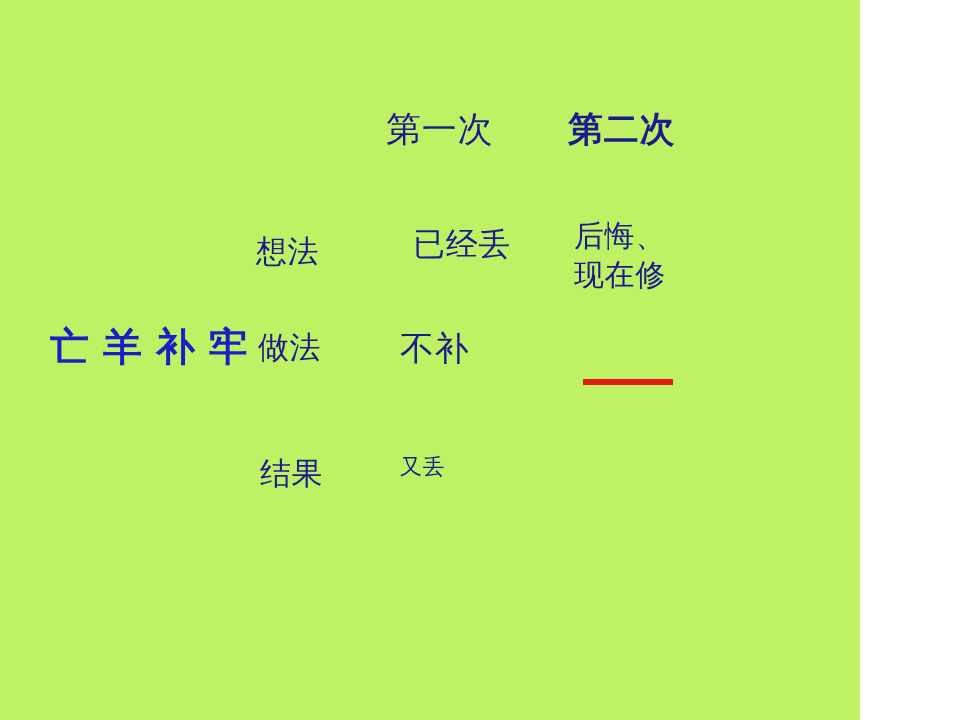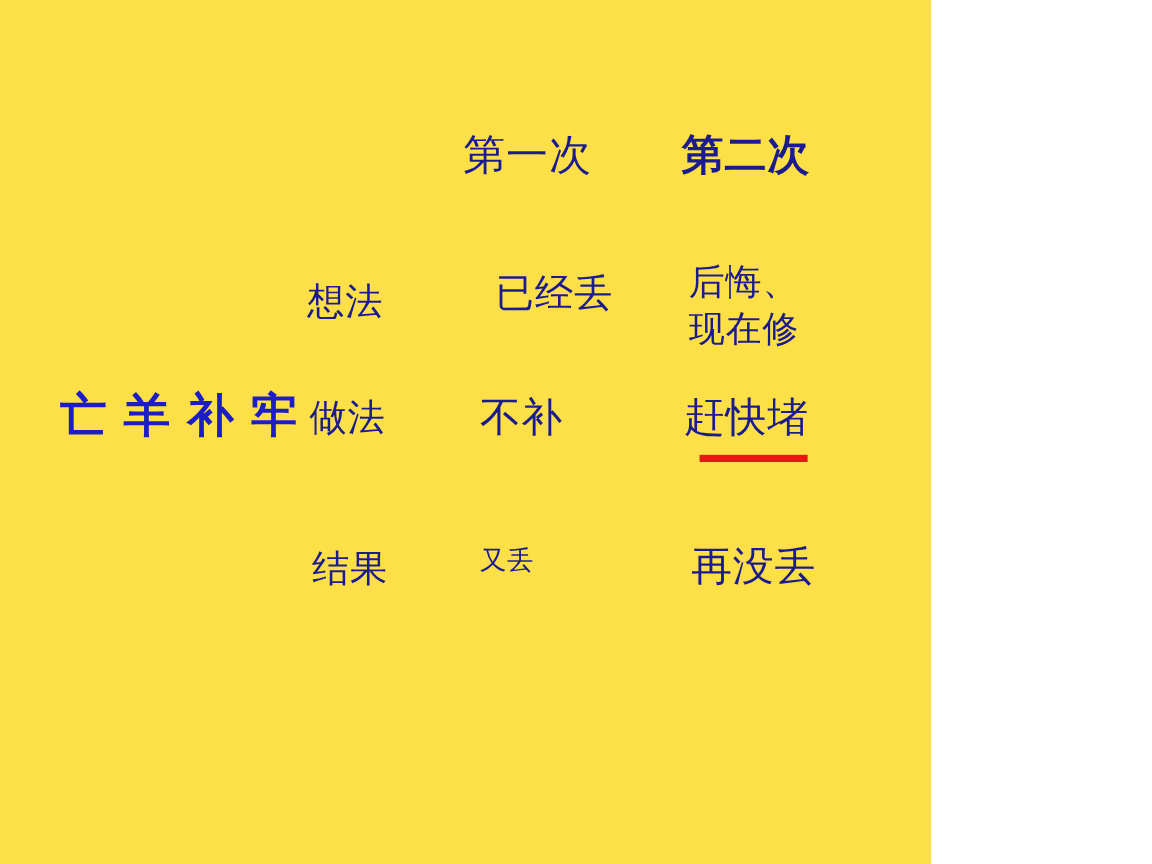--- a/index.html
+++ b/index.html
@@ -10,23 +10,23 @@
   body {
     width: 960px;
     height: 720px;
     background: #ffffff;
     overflow: hidden;
     font-family: "Liberation Serif", "DejaVu Serif", serif;
   }
 
   #slide {
     position: relative;
-    width: 776px;
+    width: 860px;
     height: 720px;
-    background: #fde047;
+    background: #bef264;
   }
 
   
   .cell {
     position: absolute;
     color: #1b1b8e;
     font-family: "Liberation Serif", "DejaVu Serif", serif;
     font-weight: 400;
     white-space: pre;
     line-height: 1.0;
@@ -103,23 +103,21 @@
 
   <div class="cell data-cell" id="cell-0-0">已经丢</div>
 
   <div class="cell data-cell" id="cell-0-1">后悔、
 现在修</div>
 
   <div class="cell row-label" id="row-label-1">做法</div>
 
   <div class="cell data-cell" id="cell-1-0">不补</div>
 
-  <div class="cell data-cell" id="cell-1-1">赶快堵</div>
 
   <div id="emphasis-underline"></div>
 
   <div class="cell row-label" id="row-label-2">结果</div>
 
   <div class="cell data-cell" id="cell-2-0">又丢</div>
 
-  <div class="cell data-cell" id="cell-2-1">再没丢</div>
 
 </div>
 
 </body></html>

